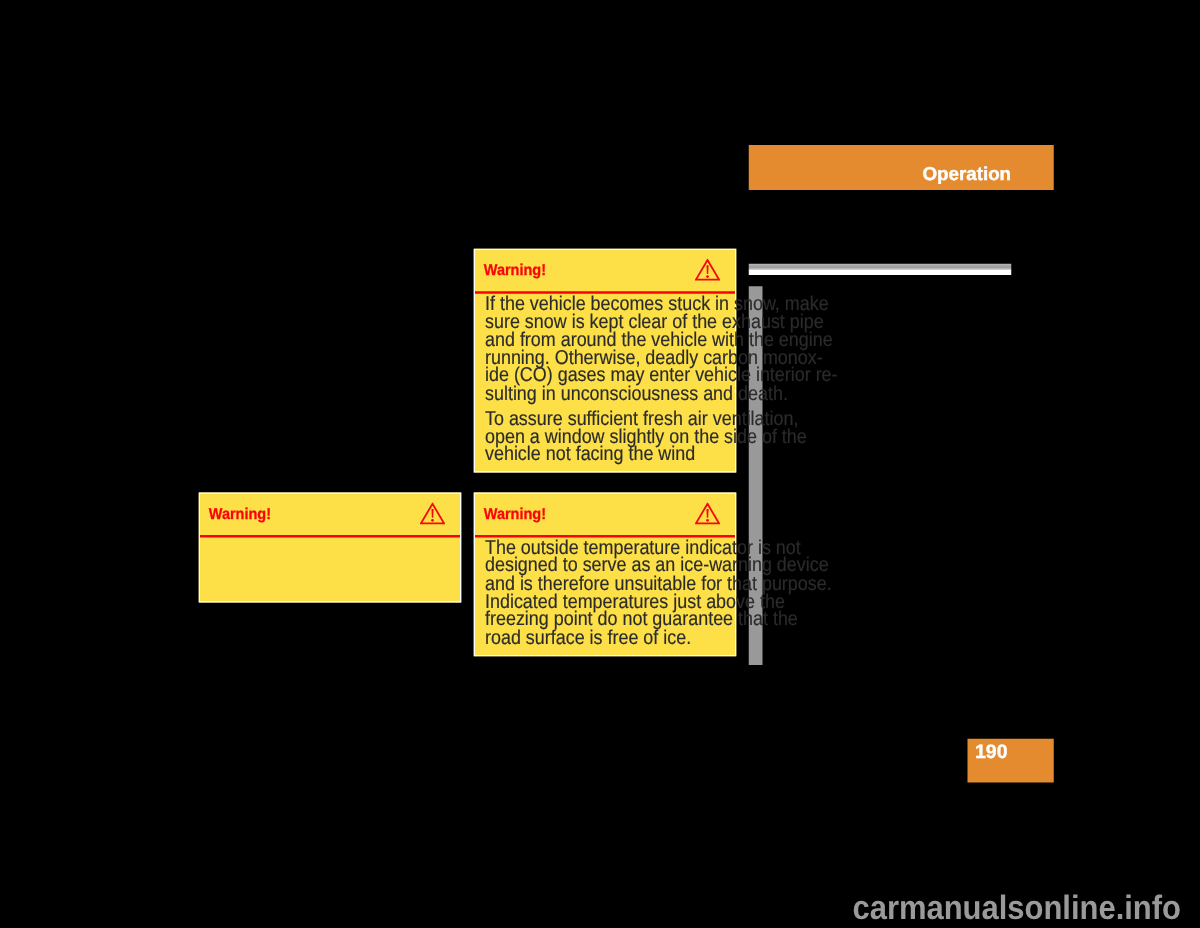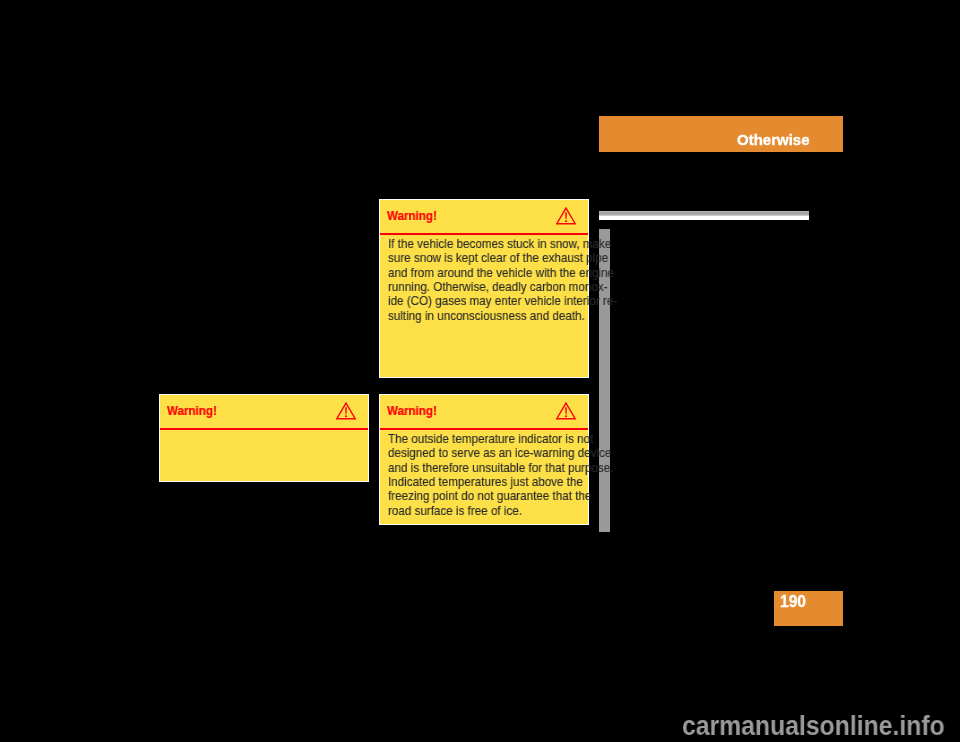--- a/index.html
+++ b/index.html
@@ -19,33 +19,33 @@
   .hrule{position:absolute;left:598.8px;top:210.7px;width:210.6px;height:9.3px;}
   .hrule .g{height:5.2px;background:linear-gradient(#b8b8b8 0%,#9a9a9a 55%,#d8d8d8 100%);}
   .hrule .w{height:4.1px;background:#ffffff;}
   .vrule{position:absolute;left:598.9px;top:228.8px;width:11.1px;height:303.2px;background:#999999;}
   .warnbox{position:absolute;background:#fde047;border:1.4px solid #ffffff;box-sizing:border-box;}
   .wb-head{position:relative;height:34.9px;box-sizing:border-box;
       border-bottom:2.3px solid #fb0008;}
   .wb-title{position:absolute;left:7.8px;top:9.2px;color:#fb0409;font-weight:bold;font-size:12.6px;line-height:14px;transform:scaleX(0.92);transform-origin:left top;will-change:transform;-webkit-text-stroke:0.22px #fb0409;}
   .wb-icon{position:absolute;display:block;width:20px;height:17.4px;right:11.6px;top:7.5px;}
   .wb-body{padding:2.4px 10px 8px 8.4px;}
-  .wb-body p{margin:0 0 6px 0;font-size:13px;color:#2b2b2b;}
+  .wb-body p{margin:0 0 6px 0;font-size:16px;color:#2b2b2b;}
   .tline{display:block;line-height:14.3px;white-space:nowrap;transform:scaleX(0.896);transform-origin:left center;will-change:transform;-webkit-text-stroke:0.14px #2b2b2b;}
   .wb-body p:last-child{margin-bottom:0;}
   .watermark{position:absolute;left:682px;top:710px;color:#9a9a9a;font-size:27px;line-height:32px;
       font-weight:bold;transform:scaleX(0.917);transform-origin:left top;white-space:nowrap;will-change:transform;}
 </style>
 </head>
 <body>
 
 <div class="page">
 
   <div class="chapter-tab">
-    <span>Otherwise</span>
+    <span>Operation</span>
   </div>
 
   <div class="hrule">
     <div class="g"></div>
     <div class="w"></div>
   </div>
   <div class="vrule"></div>
 
   <div class="warnbox" id="wb0" style="left:378.7px;top:198.8px;width:210px;height:179.6px;">
     <div class="wb-head">
@@ -57,20 +57,25 @@
         </svg>
     </div>
     <div class="wb-body">
       <p>
           <span class="tline">If the vehicle becomes stuck in snow, make</span>
           <span class="tline">sure snow is kept clear of the exhaust pipe</span>
           <span class="tline">and from around the vehicle with the engine</span>
           <span class="tline">running. Otherwise, deadly carbon monox-</span>
           <span class="tline">ide (CO) gases may enter vehicle interior re-</span>
           <span class="tline">sulting in unconsciousness and death.</span>
+        </p>
+      <p>
+          <span class="tline">To assure sufficient fresh air ventilation,</span>
+          <span class="tline">open a window slightly on the side of the</span>
+          <span class="tline">vehicle not facing the wind</span>
         </p>
     </div>
   </div>
 
   <div class="warnbox" id="wb1" style="left:158.7px;top:393.8px;width:210px;height:87.8px;">
     <div class="wb-head">
       <span class="wb-title">Warning!</span>
       <svg class="wb-icon" viewBox="0 0 196 171" aria-hidden="true">
           <path d="M98 10 L188.5 164 L7.5 164 Z" fill="none" stroke="#fb0409" stroke-width="14" stroke-linejoin="miter"></path>
           <path d="M90 51 L106.5 51 L103.5 120 L93 120 Z" fill="#fb0409"></path>

